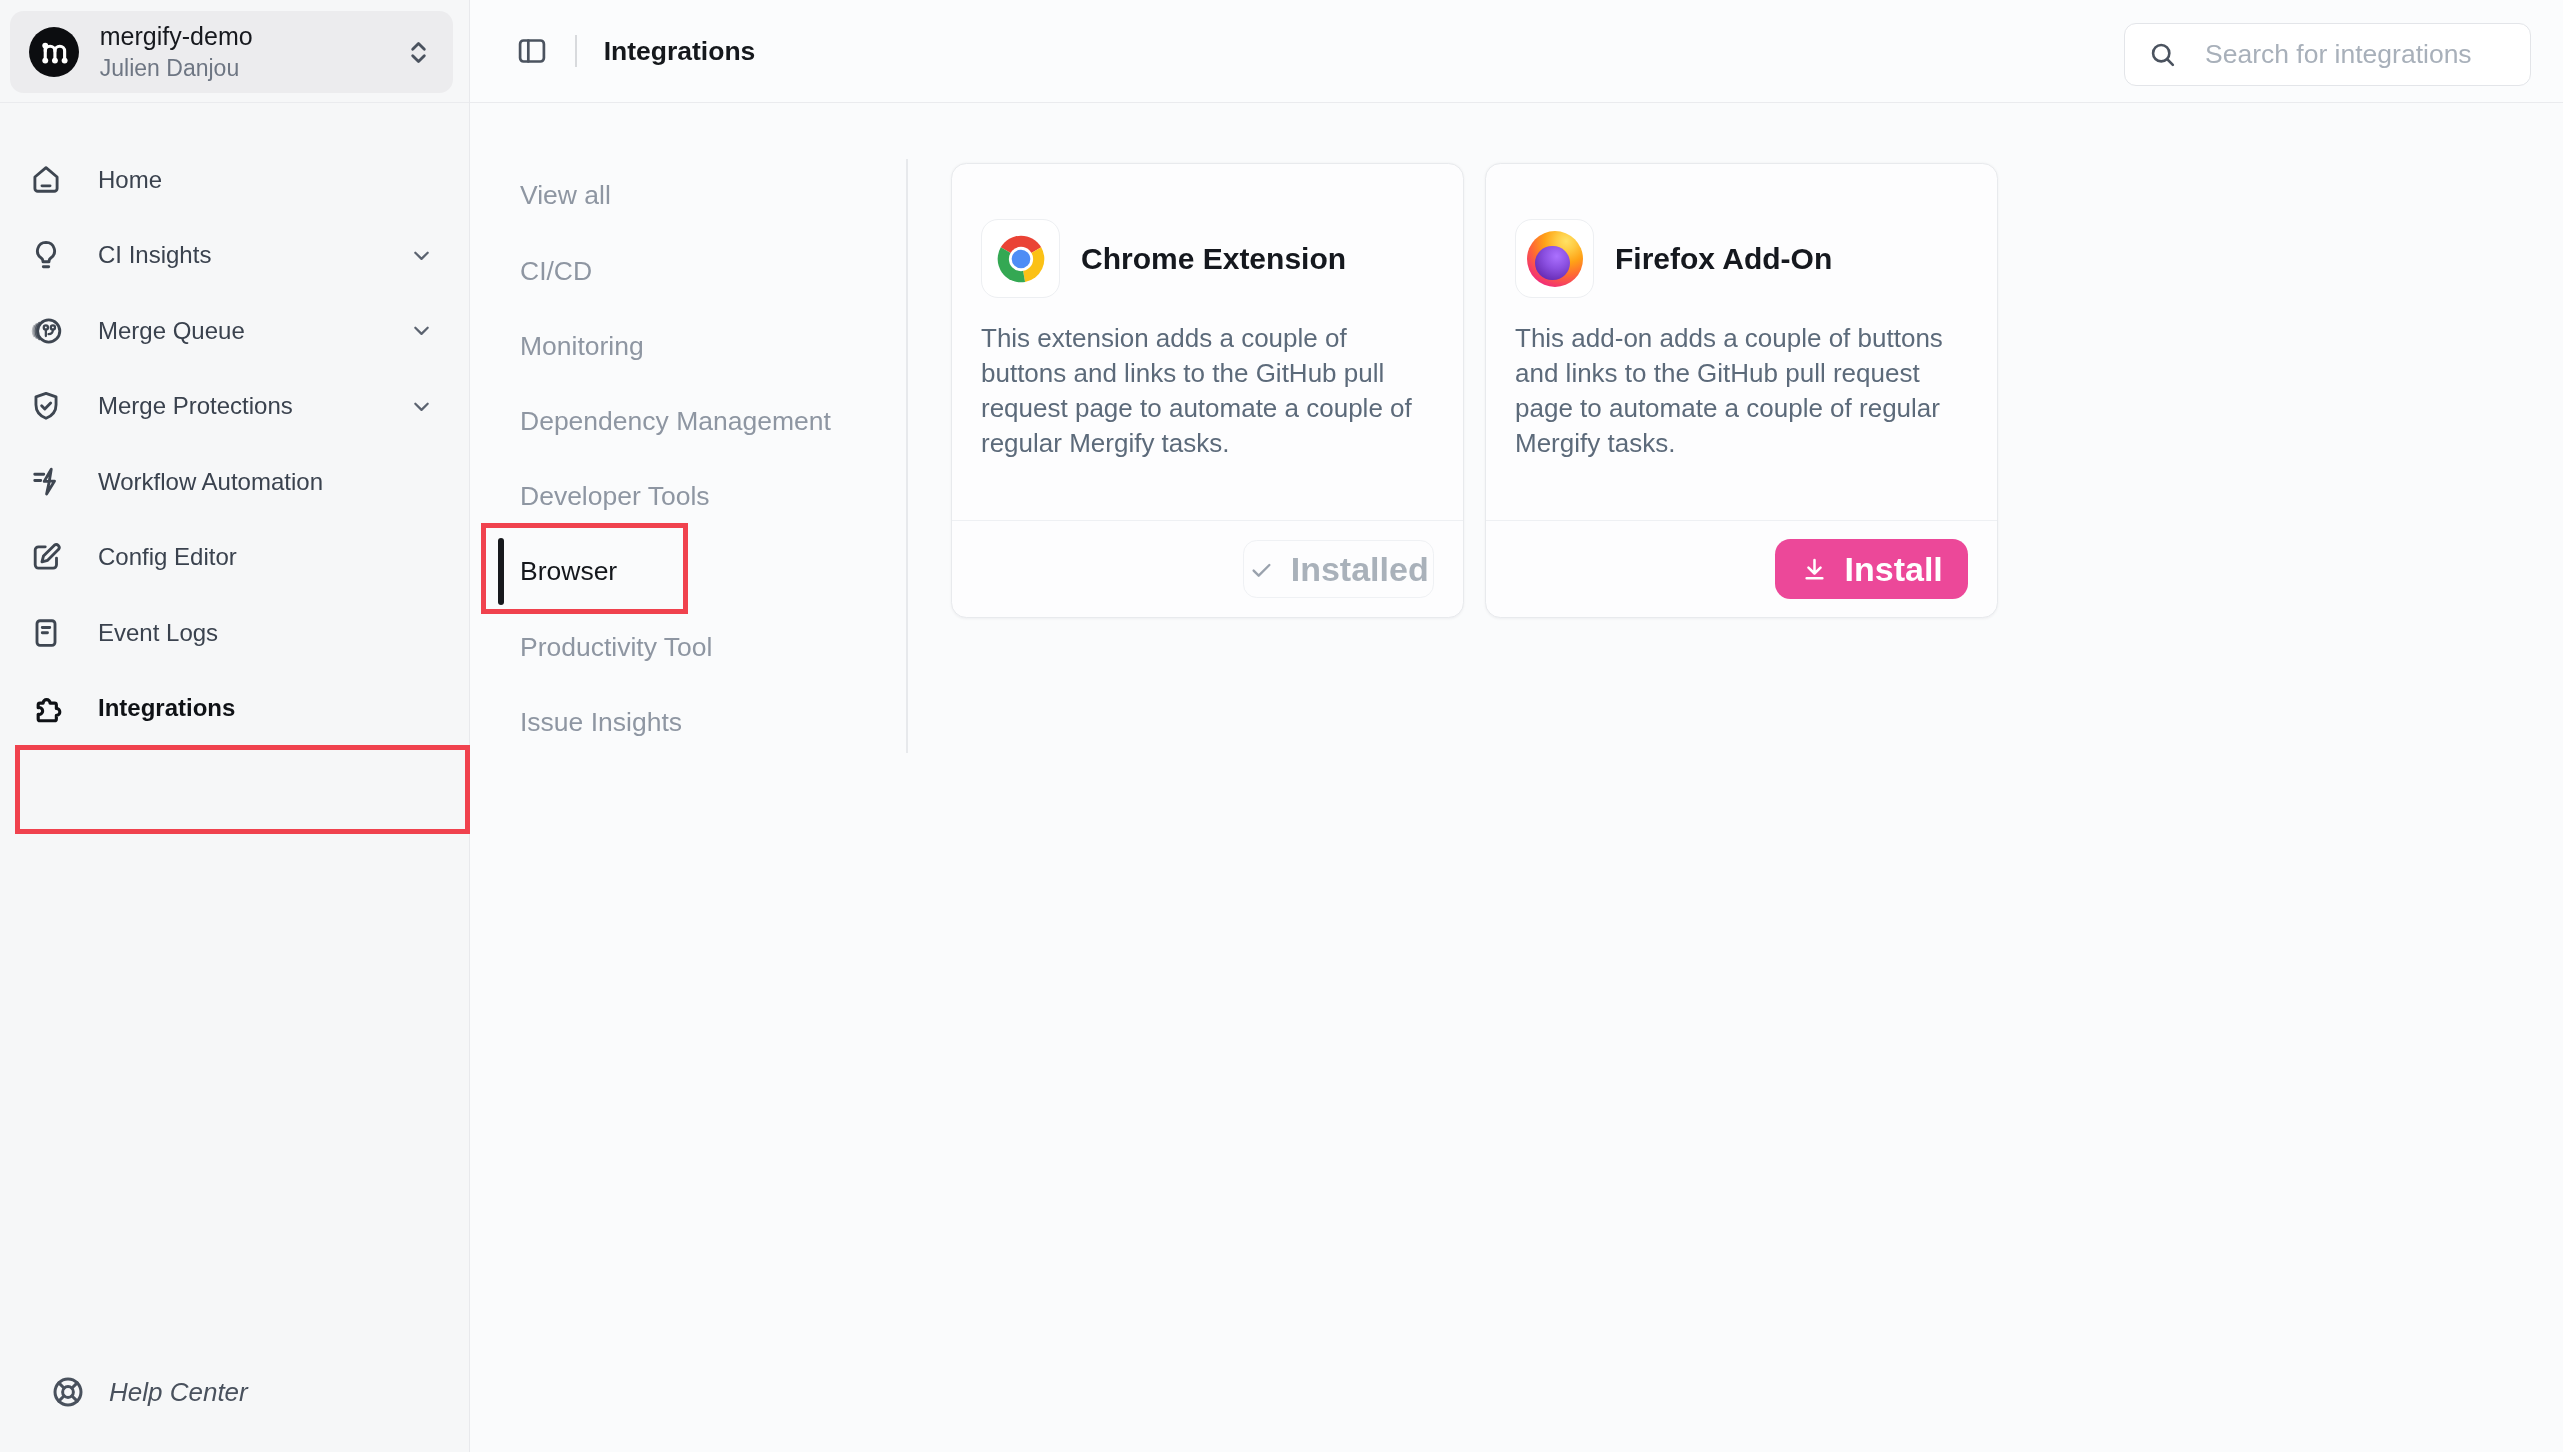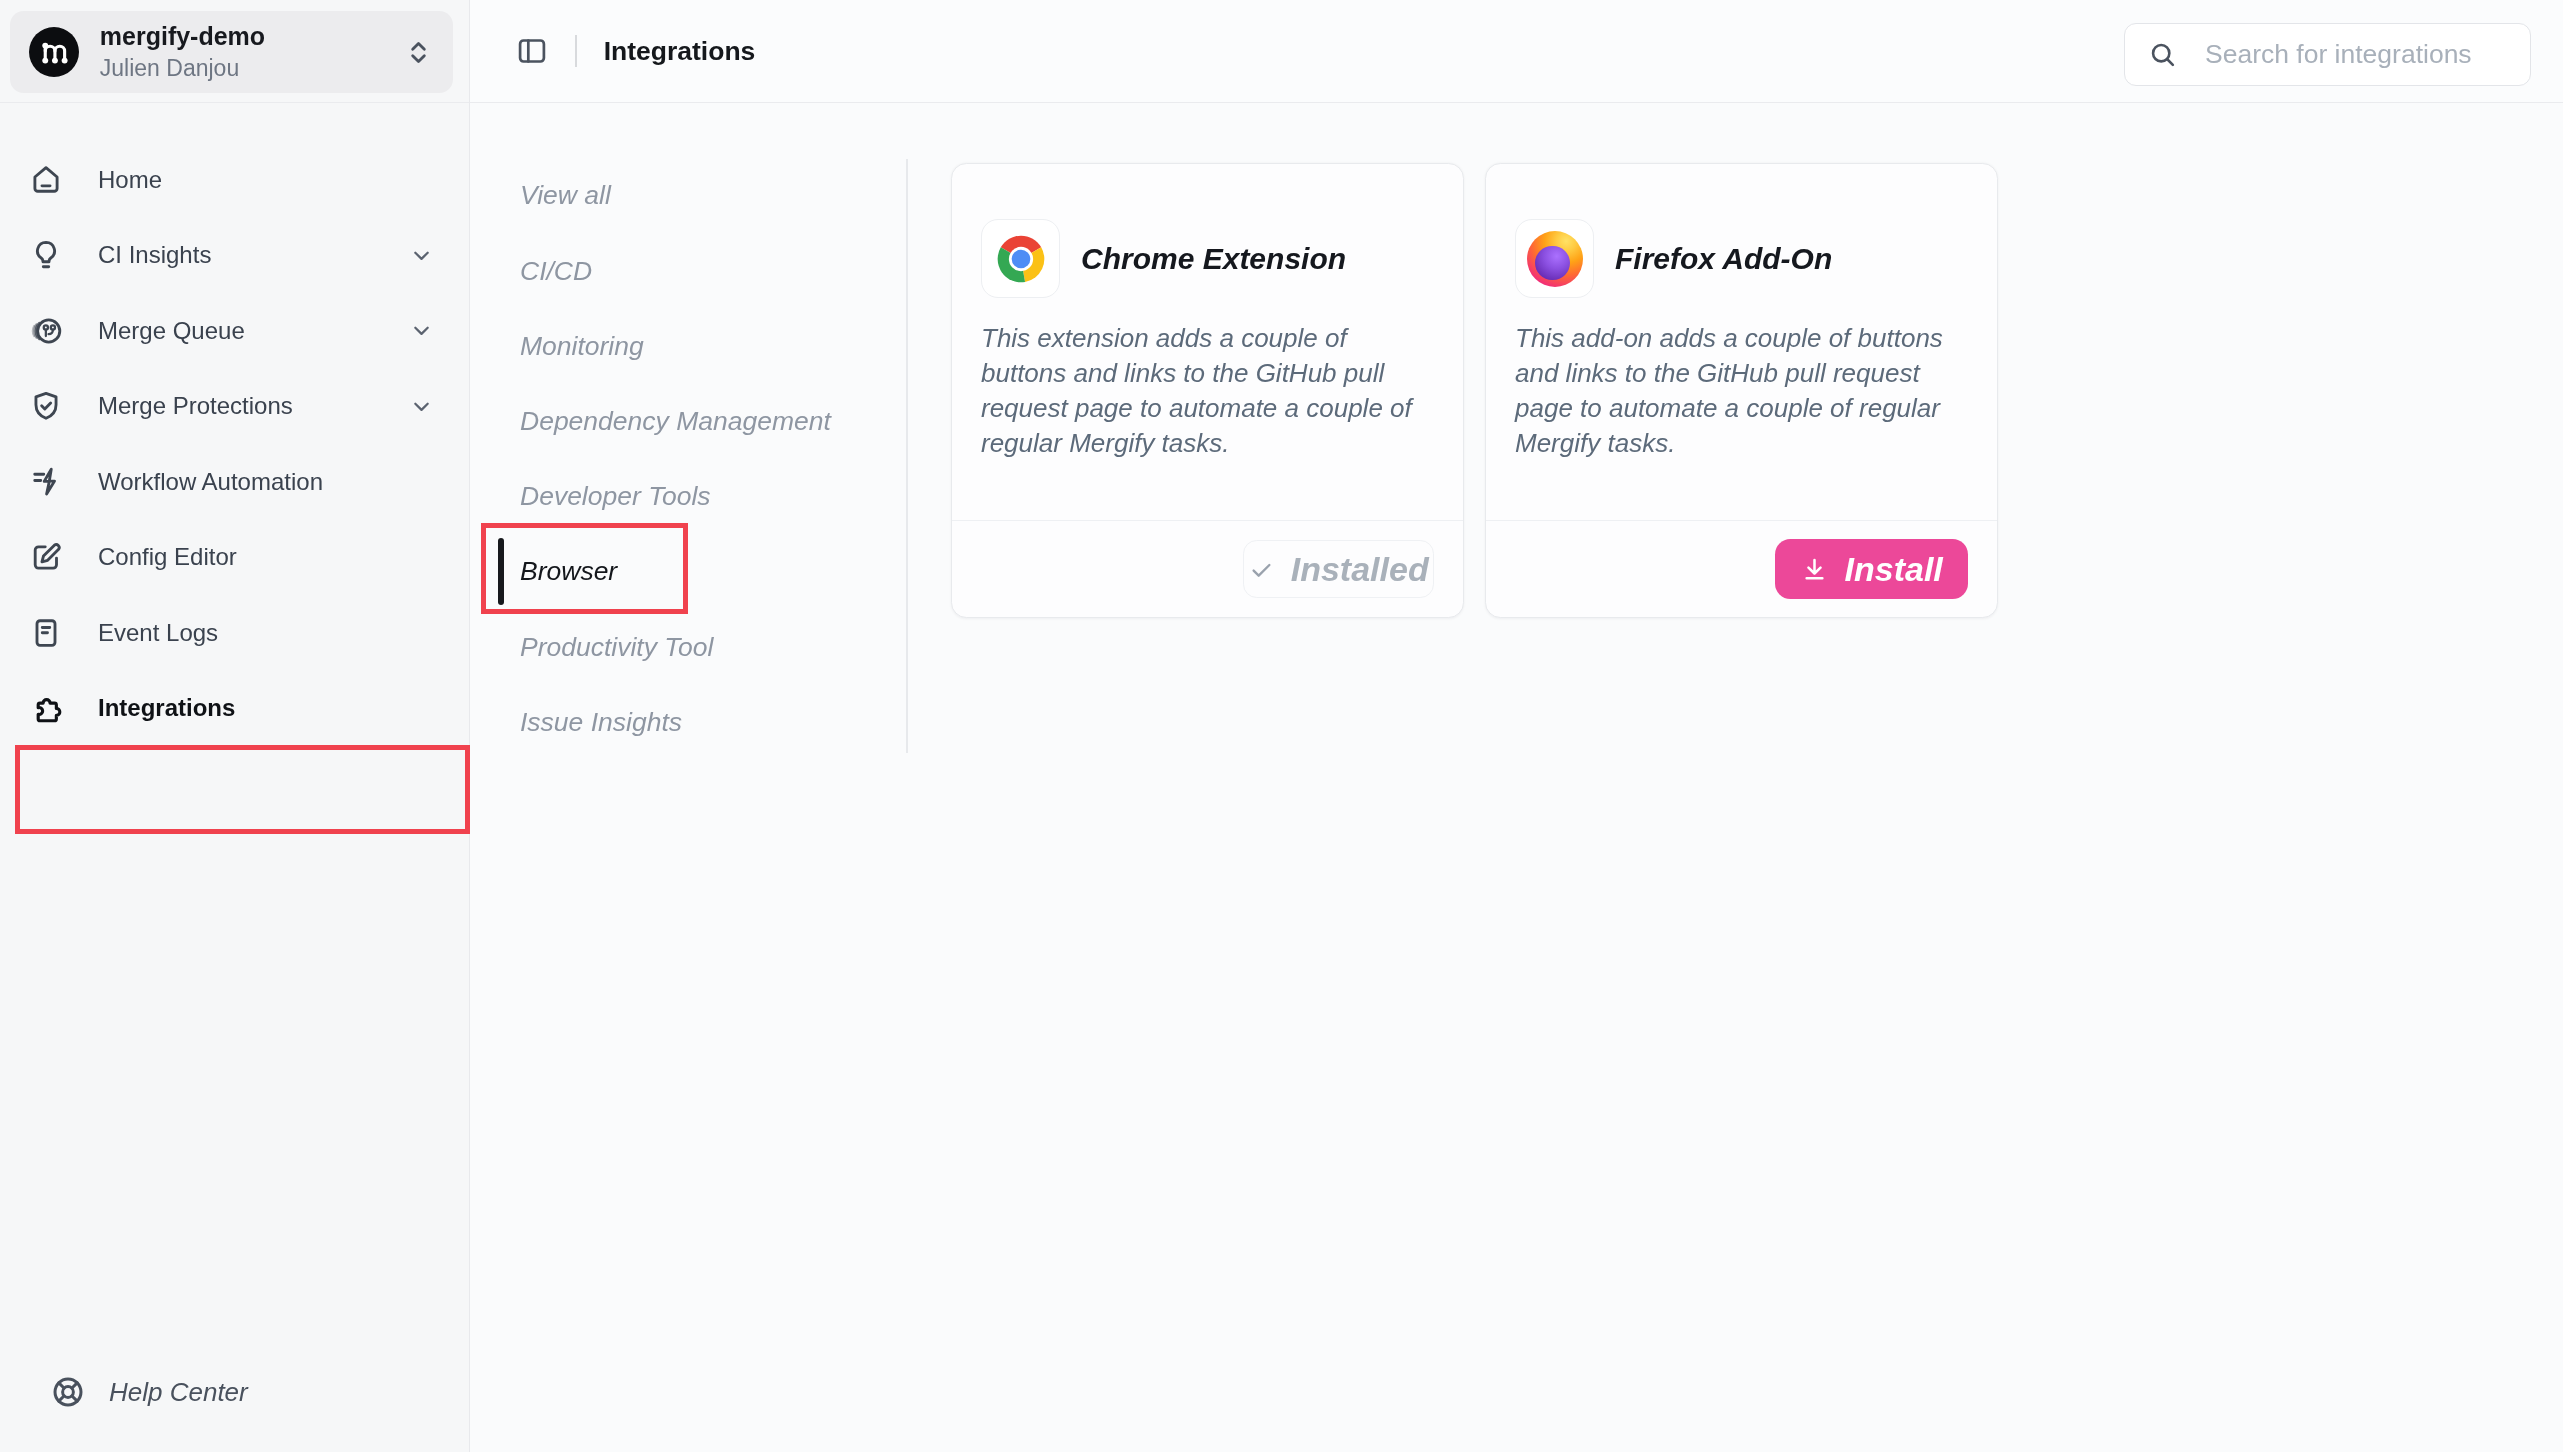--- a/index.html
+++ b/index.html
@@ -19,21 +19,21 @@
   .side-head {
     position:absolute; top:0; left:0; width:100%; height:103px;
     border-bottom:1.7px solid #eaebee;
   }
   .org-pill {
     position:absolute; left:10.3px; top:11px; width:443px; height:82px;
     background:#ececee; border-radius:13.7px;
     display:flex; align-items:center; padding:0 19px; gap:20.5px; cursor:pointer;
   }
   .org-texts { display:flex; flex-direction:column; gap:4.3px; }
-  .org-name { font-size:25px; font-weight:700; color:#17191e; }
+  .org-name { font-size:25px; font-weight:400; color:#17191e; }
   .org-user { font-size:23px; font-weight:400; color:#6e7683; }
   .org-chevrons { margin-left:auto; color:#4a525e; }
 
   .nav { position:absolute; top:152px; left:0; right:0; }
   .nav-item {
     height:55px; display:flex; align-items:center;
     padding-left:28px; margin-bottom:20.5px; position:relative;
     color:#3e4651; cursor:pointer;
   }
   .nav-item .lbl { margin-left:34px; font-size:24px; font-weight:500; color:#3a424e; }
@@ -70,21 +70,21 @@
     background:#ffffff; border:1.7px solid #e3e5e9; border-radius:12px;
     display:flex; align-items:center; padding:0 22px; gap:27px;
   }
   .search-box .mag { color:#4b535f; flex:0 0 auto; }
   .search-box input {
     border:none; outline:none; background:transparent; width:100%;
     font-family:"Liberation Sans", sans-serif; font-size:26.5px; color:#2a2f36;
   }
   .search-box input::placeholder { color:#a8b0ba; }
 
-  .c-body { position:absolute; top:103px; left:0; right:0; bottom:0; background:#fafbfc;font-style:italic; }
+  .c-body { position:absolute; top:103px; left:0; right:0; bottom:0; background:#fafbfc; }
 
   
   .cat-item {
     position:absolute; left:50px; height:38px; line-height:38px;
     font-size:26.5px; color:#8e96a2; cursor:pointer; white-space:nowrap;
   }
   .cat-item.active { color:#14171c; font-weight:500; }
   .cat-bar {
     position:absolute; left:28px; top:435px; width:6px; height:67px;
     border-radius:3.4px; background:#17191d;

